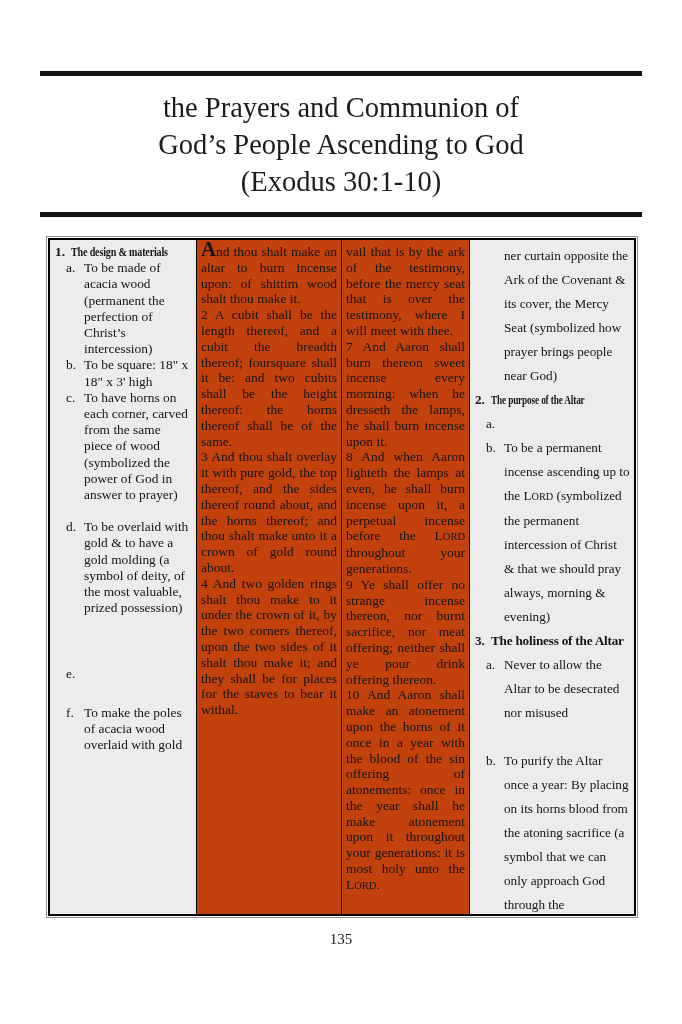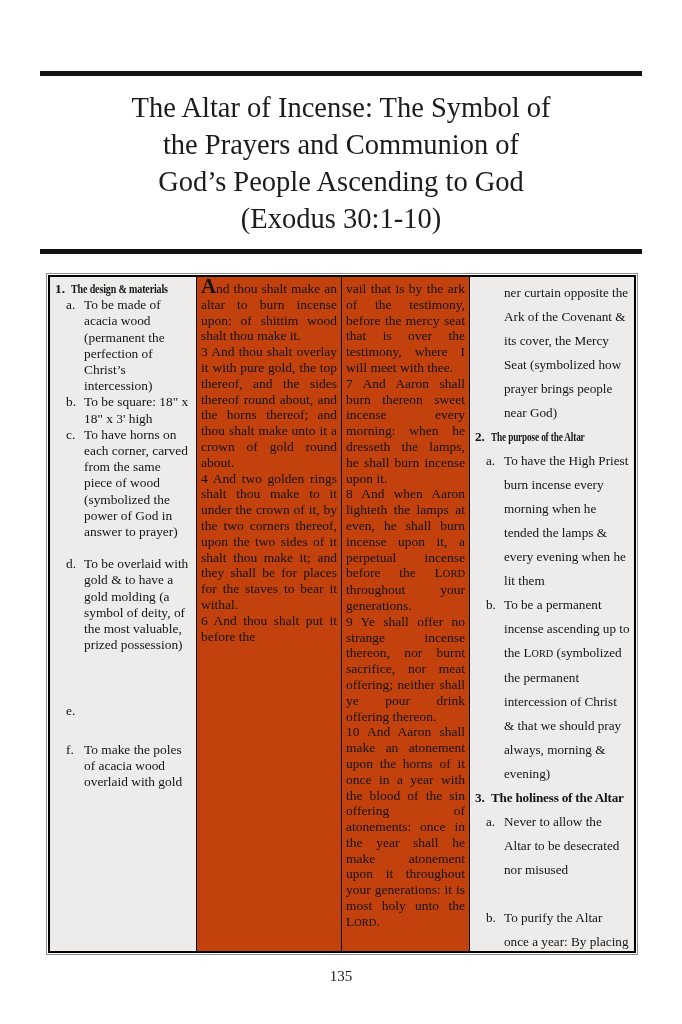--- a/index.html
+++ b/index.html
@@ -94,21 +94,20 @@
   }
 </style>
 </head>
 <body>
 
 <div class="page">
 
   <div class="rule rule-top"></div>
 
   <h1 class="title">
-    <span class="tline">The Altar of Incense: The Symbol of</span>
     <span class="tline">the Prayers and Communion of</span>
     <span class="tline">God’s People Ascending to God</span>
     <span class="tline">(Exodus 30:1-10)</span>
   </h1>
 
   <div class="rule rule-mid"></div>
 
   <div class="table-outer">
     <div class="table-inner">
       <div class="col col-outline col-left" id="col-left">
@@ -135,40 +134,39 @@
           <div class="blk item">
             <span class="ilab">e.</span>
           </div>
           <div class="blk item">
             <span class="ilab">f.</span>
             <span class="itxt">To make the poles of acacia wood overlaid with gold</span>
           </div>
         </div>
       <div class="col col-scripture col-s1" id="col-s1">
           <p class="verse"><span class="dropA">A</span>nd thou shalt make an altar to burn incense upon: of shittim wood shalt thou make it.</p>
+          <p class="verse">2 A cubit shall be the length thereof, and a cubit the breadth thereof; foursquare shall it be: and two cubits shall be the height thereof: the horns thereof shall be of the same.</p>
           <p class="verse">3 And thou shalt overlay it with pure gold, the top thereof, and the sides thereof round about, and the horns thereof; and thou shalt make unto it a crown of gold round about.</p>
           <p class="verse">4 And two golden rings shalt thou make to it under the crown of it, by the two corners thereof, upon the two sides of it shalt thou make it; and they shall be for places for the staves to bear it withal.</p>
-          <p class="verse">6 And thou shalt put it before the</p>
         </div>
       <div class="col col-scripture col-s2" id="col-s2">
           <p class="verse">vail that is by the ark of the testimony, before the mercy seat that is over the testimony, where I will meet with thee.</p>
           <p class="verse">7 And Aaron shall burn thereon sweet incense every morning: when he dresseth the lamps, he shall burn incense upon it.</p>
           <p class="verse">8 And when Aaron lighteth the lamps at even, he shall burn incense upon it, a perpetual incense before the <span class="lord">L<span class="sc">ORD</span></span> throughout your generations.</p>
           <p class="verse">9 Ye shall offer no strange incense thereon, nor burnt sacrifice, nor meat offering; neither shall ye pour drink offering thereon.</p>
           <p class="verse">10 And Aaron shall make an atonement upon the horns of it once in a year with the blood of the sin offering of atonements: once in the year shall he make atonement upon it throughout your generations: it is most holy unto the <span class="lord">L<span class="sc">ORD</span></span>.</p>
         </div>
       <div class="col col-outline col-right" id="col-right">
           <div class="blk continuation">ner curtain opposite the Ark of the Covenant &amp; its cover, the Mercy Seat (symbolized how prayer brings people near God)</div>
           <div class="blk heading">
             <span class="hlab">2.</span>
             <span class="htxt cond">The purpose of the Altar</span>
           </div>
           <div class="blk item">
             <span class="ilab">a.</span>
-            <span class="itxt">To have the High Priest burn incense every morning when he tended the lamps &amp; every evening when he lit them</span>
           </div>
           <div class="blk item">
             <span class="ilab">b.</span>
             <span class="itxt">To be a permanent incense ascending up to the <span class="lord">L<span class="sc">ORD</span></span> (symbolized the permanent intercession of Christ &amp; that we should pray always, morning &amp; evening)</span>
           </div>
           <div class="blk heading">
             <span class="hlab">3.</span>
             <span class="htxt">The holiness of the Altar</span>
           </div>
           <div class="blk item">

